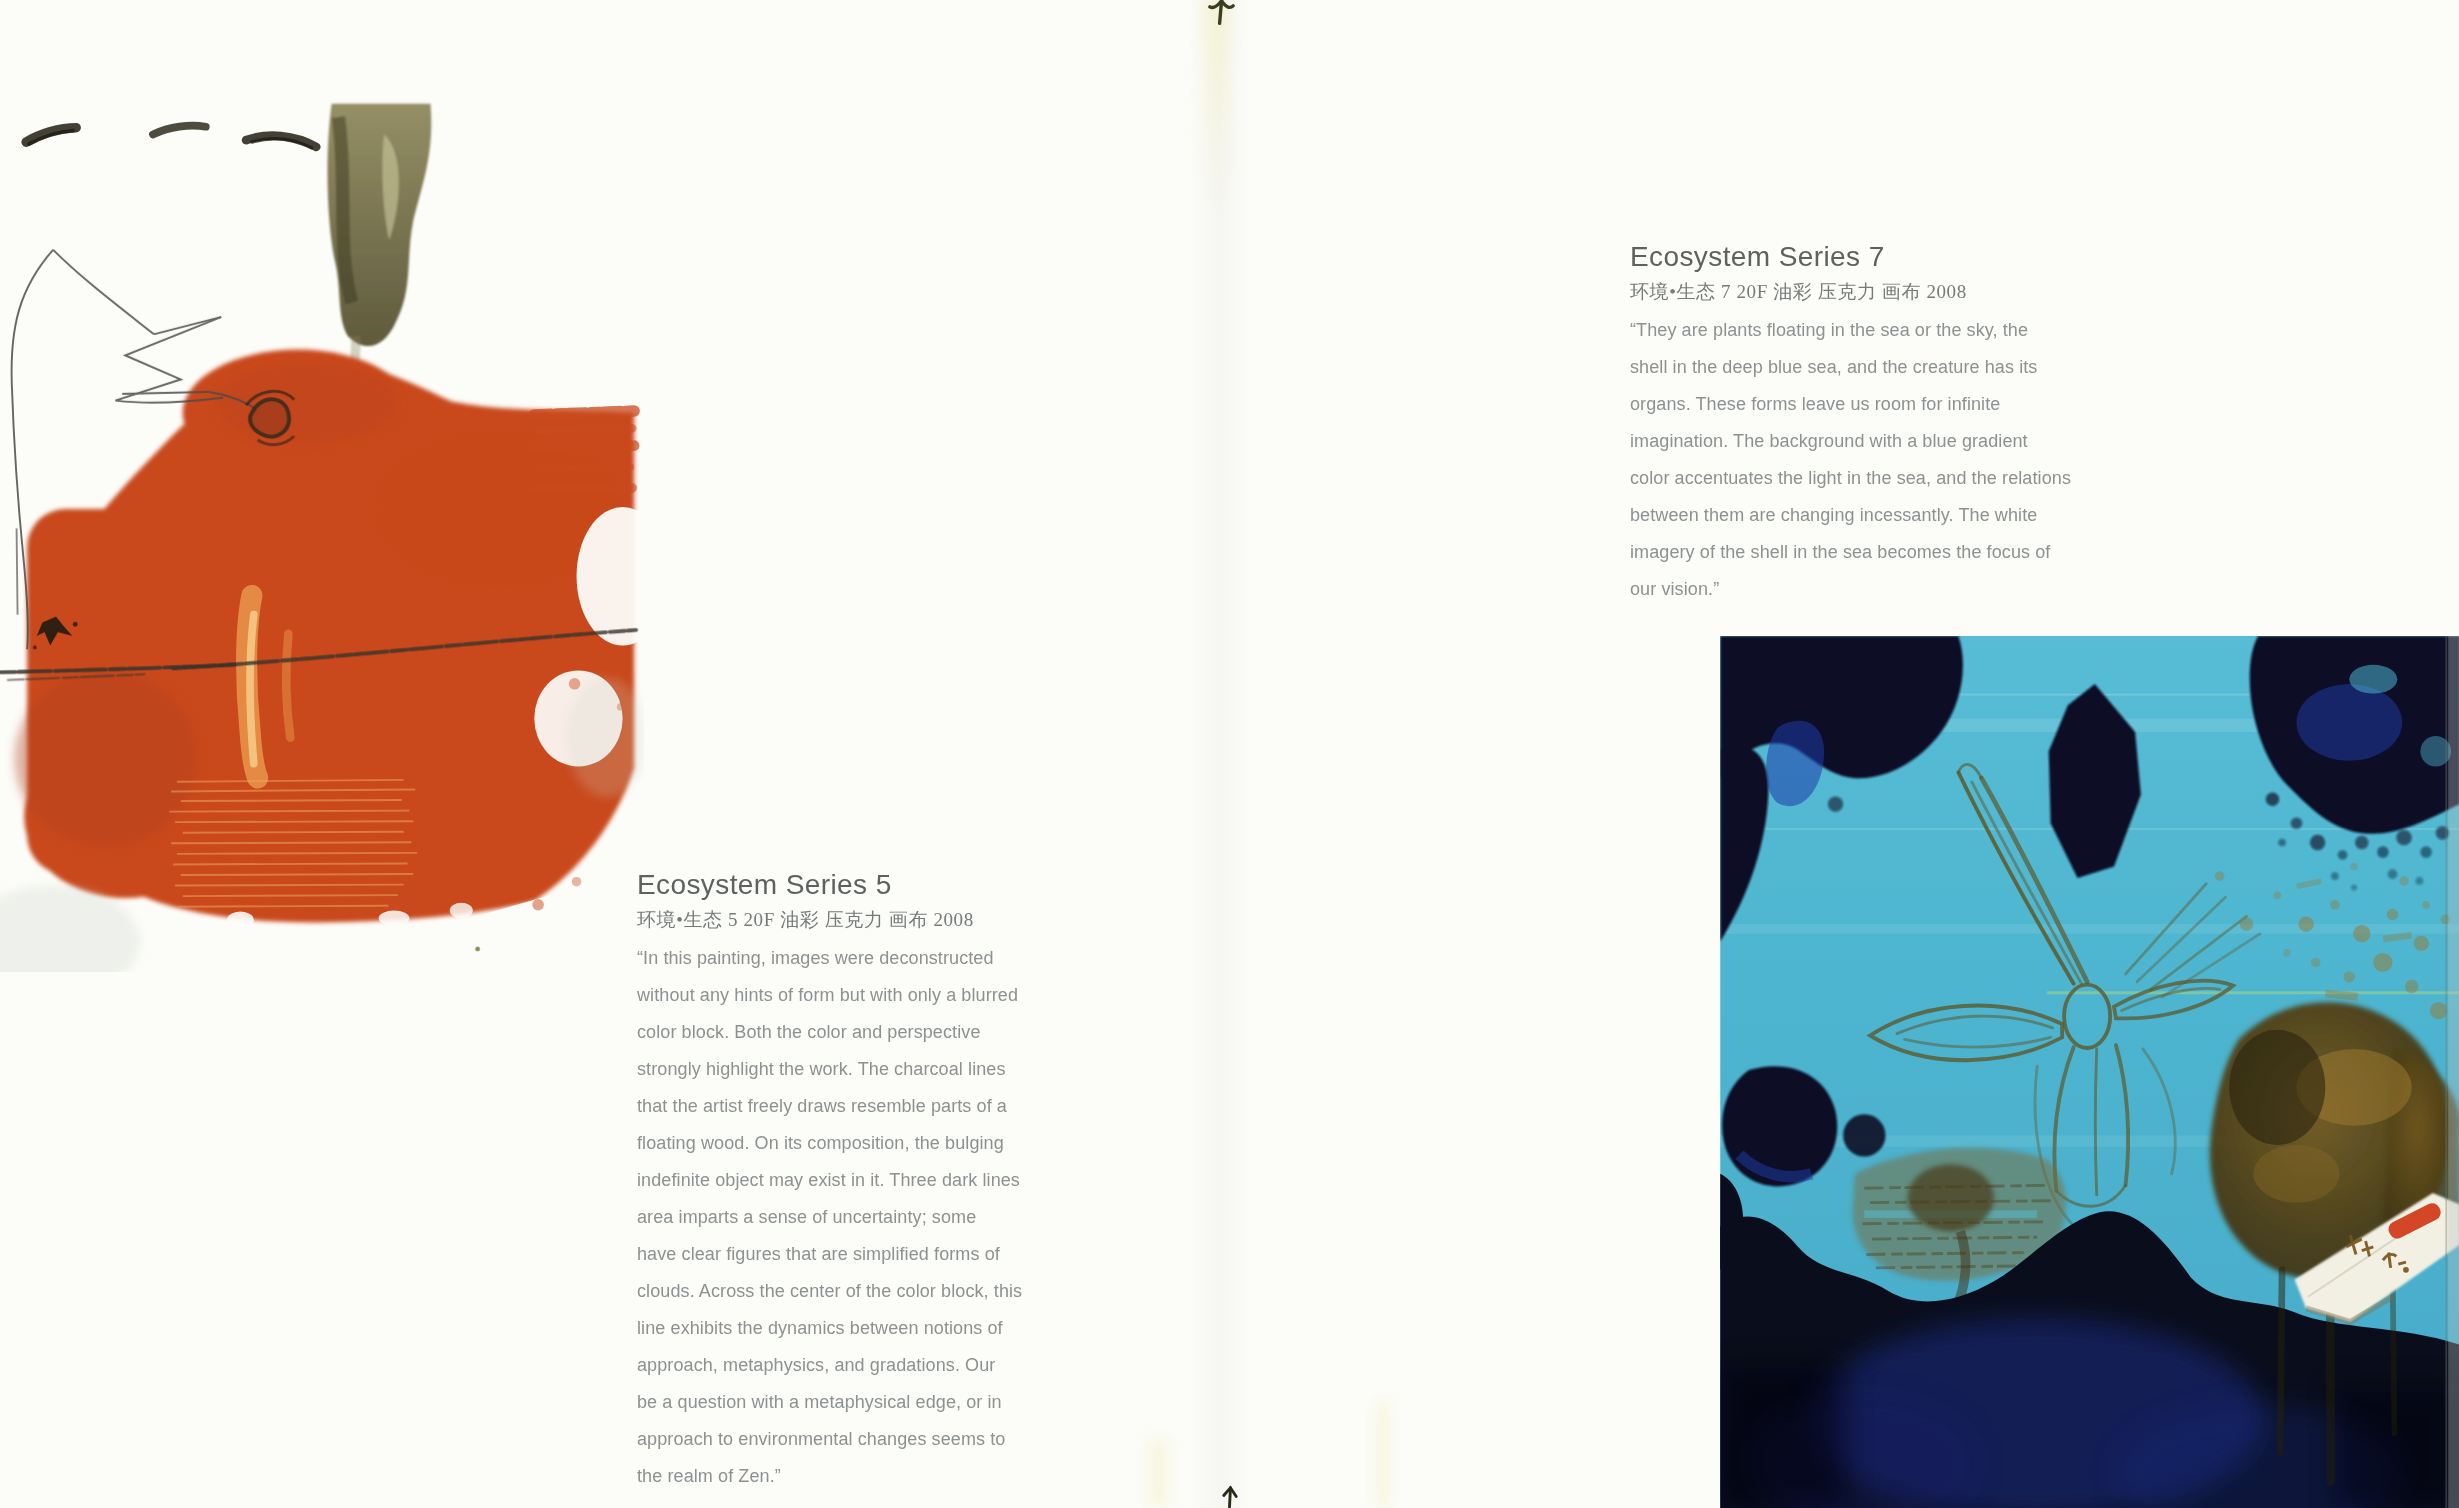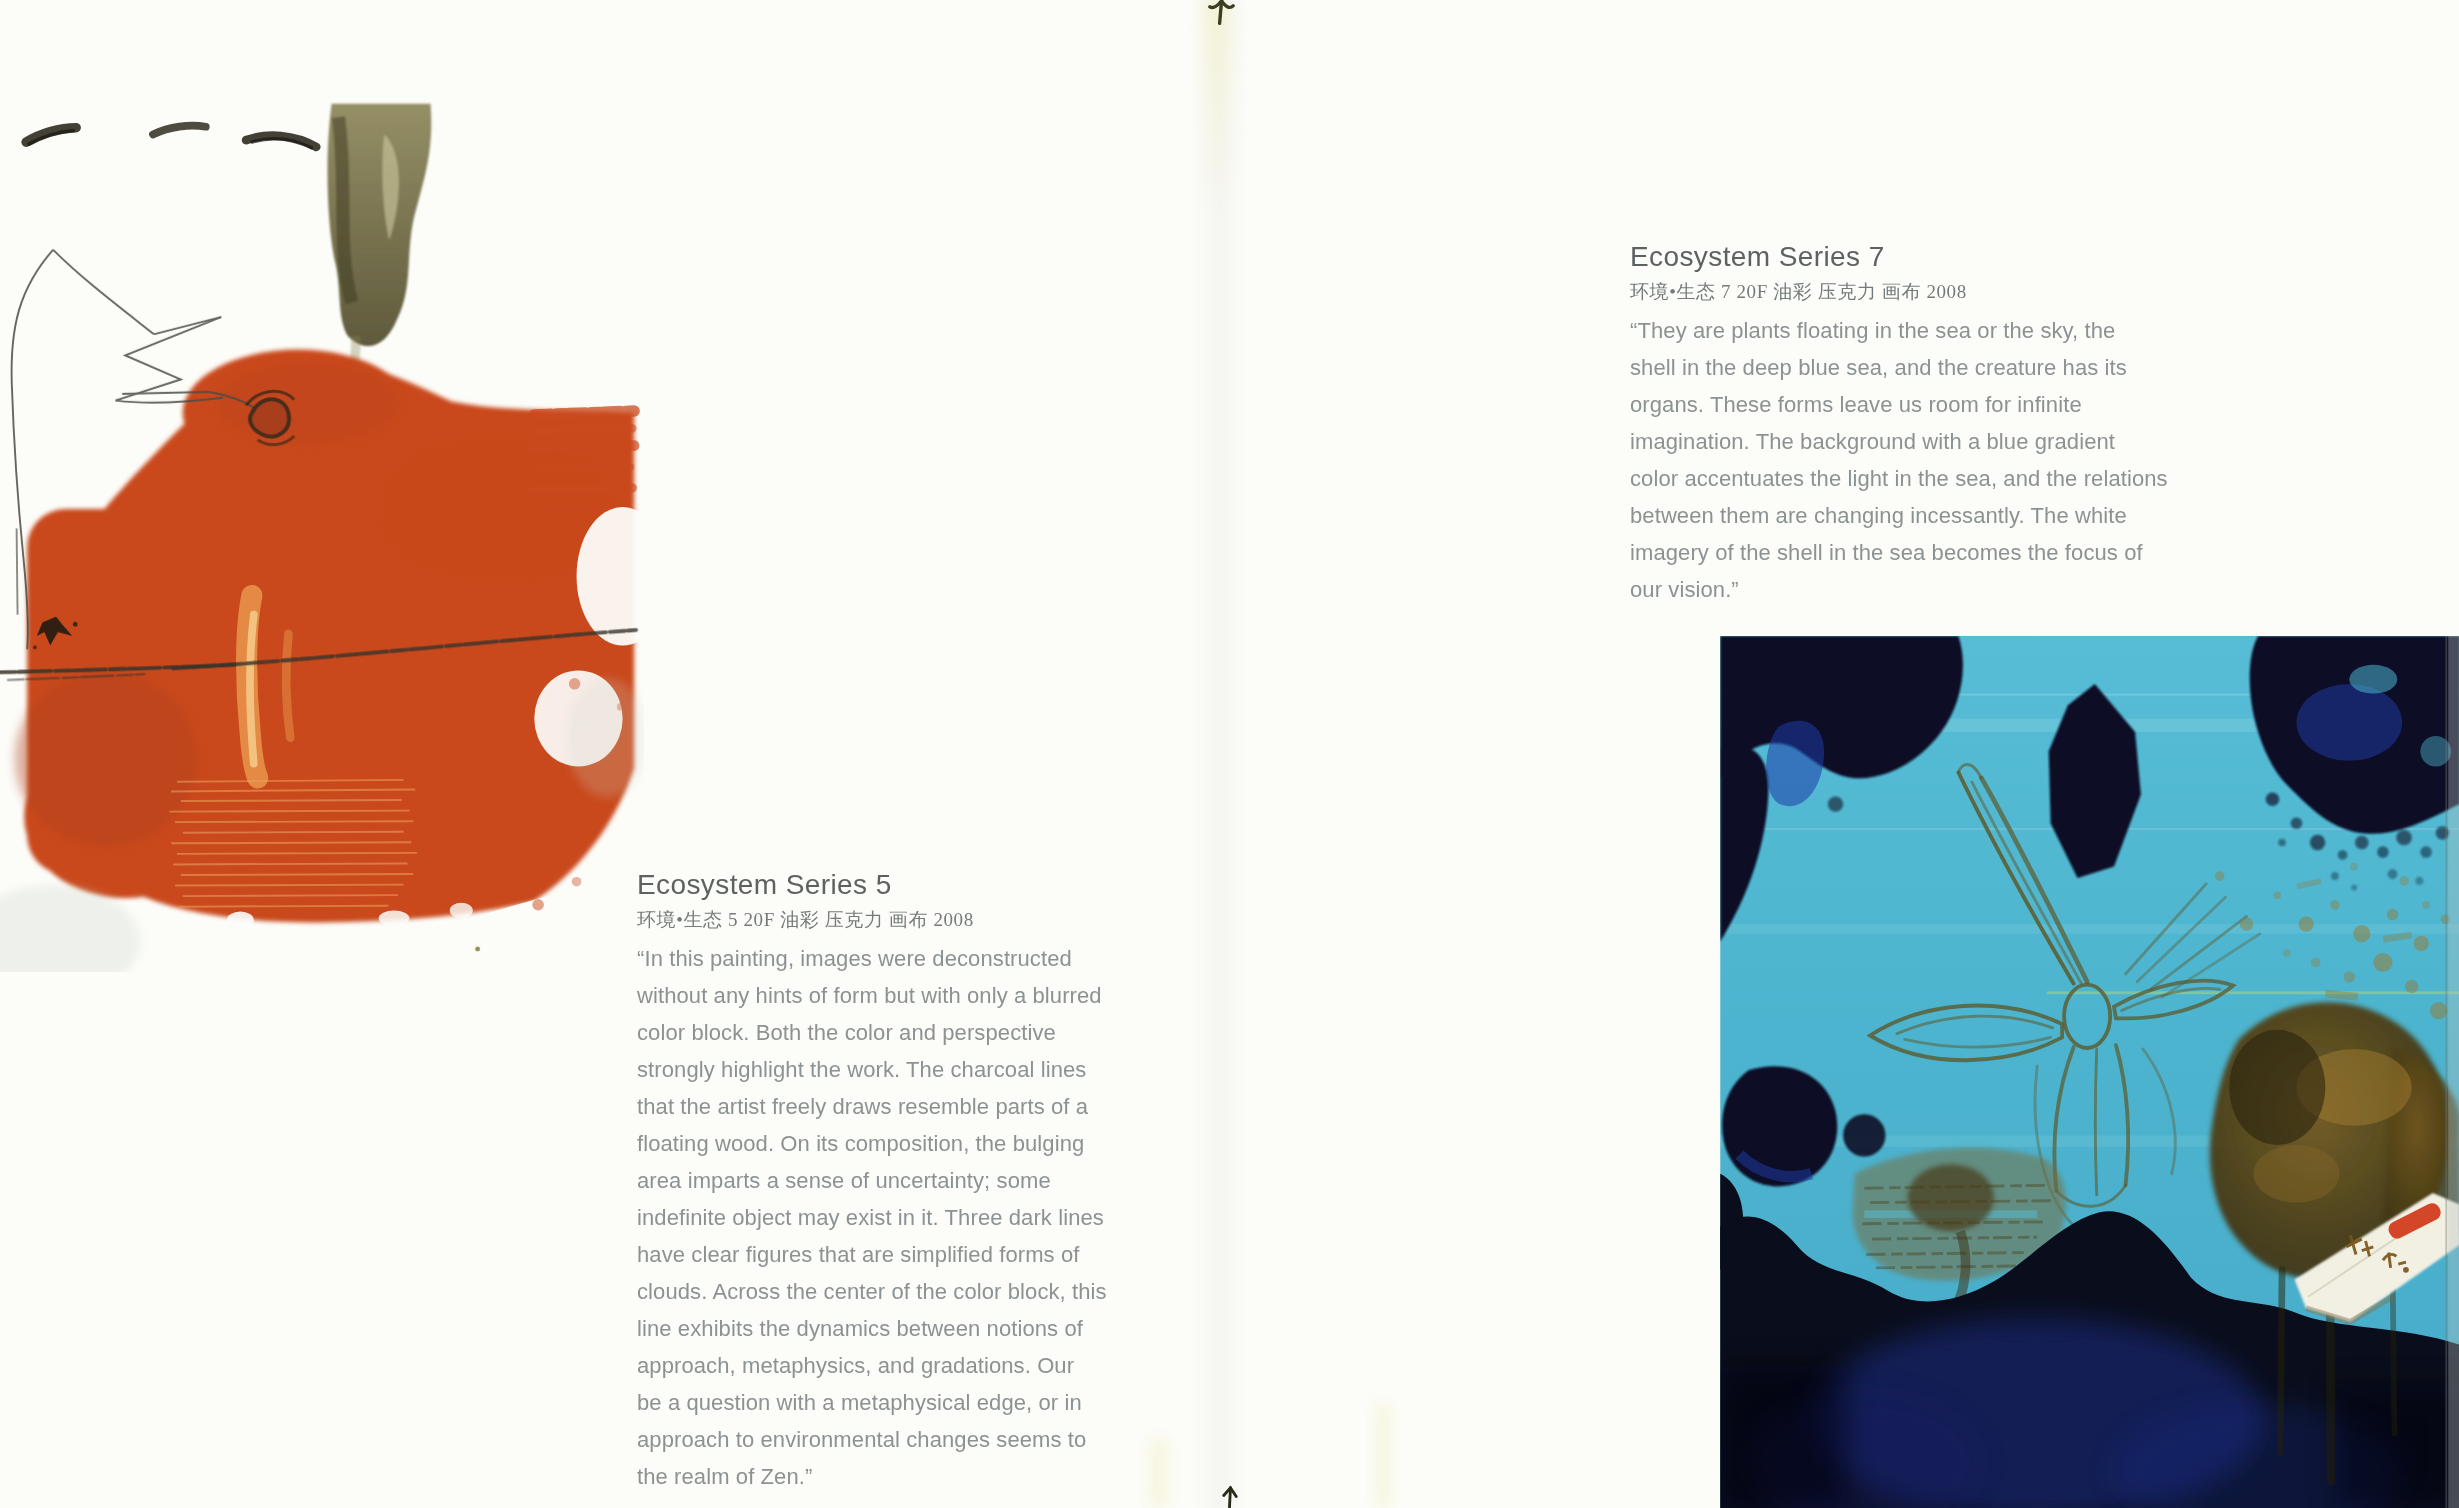--- a/index.html
+++ b/index.html
@@ -11,21 +11,21 @@
   .art{position:absolute;}
   .textblock{position:absolute;}
   .art-title{
     font-size:28px;color:#5d6261;letter-spacing:0.4px;line-height:33px;
   }
   .art-subtitle{
     font-size:19px;color:#747b7a;letter-spacing:0.6px;line-height:26px;margin-top:5.8px;font-family:Liberation Serif, serif;
   }
   .quote{margin-top:7.7px;}
   .quote-line{
-    font-size:22px;color:#8c9292;letter-spacing:0.1px;line-height:37px;
+    font-size:18px;color:#8c9292;letter-spacing:0.1px;line-height:37px;
     white-space:nowrap;
   }
   .gutter-shade{
     position:absolute;left:1189px;top:0;width:61px;height:1508px;
     background:linear-gradient(90deg,rgba(120,120,110,0) 0%,rgba(120,120,110,.05) 50%,rgba(120,120,110,0) 100%);
     pointer-events:none;
   }
   .stain{position:absolute;filter:blur(6.7px);pointer-events:none;}
   .stain.top{left:1203px;top:0;width:27px;height:216px;
     background:linear-gradient(#f2efbe,rgba(245,243,200,0));opacity:.55;}
@@ -176,22 +176,22 @@
   <div class="textblock" style="left:637px;top:868px">
     <div class="art-title">Ecosystem Series 5</div>
     <div class="art-subtitle">环境•生态 5   20F 油彩 压克力 画布 2008</div>
     <div class="quote">
       <div class="quote-line">“In this painting, images were deconstructed</div>
       <div class="quote-line">without any hints of form but with only a blurred</div>
       <div class="quote-line">color block. Both the color and perspective</div>
       <div class="quote-line">strongly highlight the work. The charcoal lines</div>
       <div class="quote-line">that the artist freely draws resemble parts of a</div>
       <div class="quote-line">floating wood. On its composition, the bulging</div>
+      <div class="quote-line">indefinite object may exist in it. Three dark lines</div>
       <div class="quote-line">area imparts a sense of uncertainty; some</div>
-      <div class="quote-line">indefinite object may exist in it. Three dark lines</div>
       <div class="quote-line">have clear figures that are simplified forms of</div>
       <div class="quote-line">clouds. Across the center of the color block, this</div>
       <div class="quote-line">line exhibits the dynamics between notions of</div>
       <div class="quote-line">approach, metaphysics, and gradations. Our</div>
       <div class="quote-line">be a question with a metaphysical edge, or in</div>
       <div class="quote-line">approach to environmental changes seems to</div>
       <div class="quote-line">the realm of Zen.”</div>
     </div>
   </div>
 

